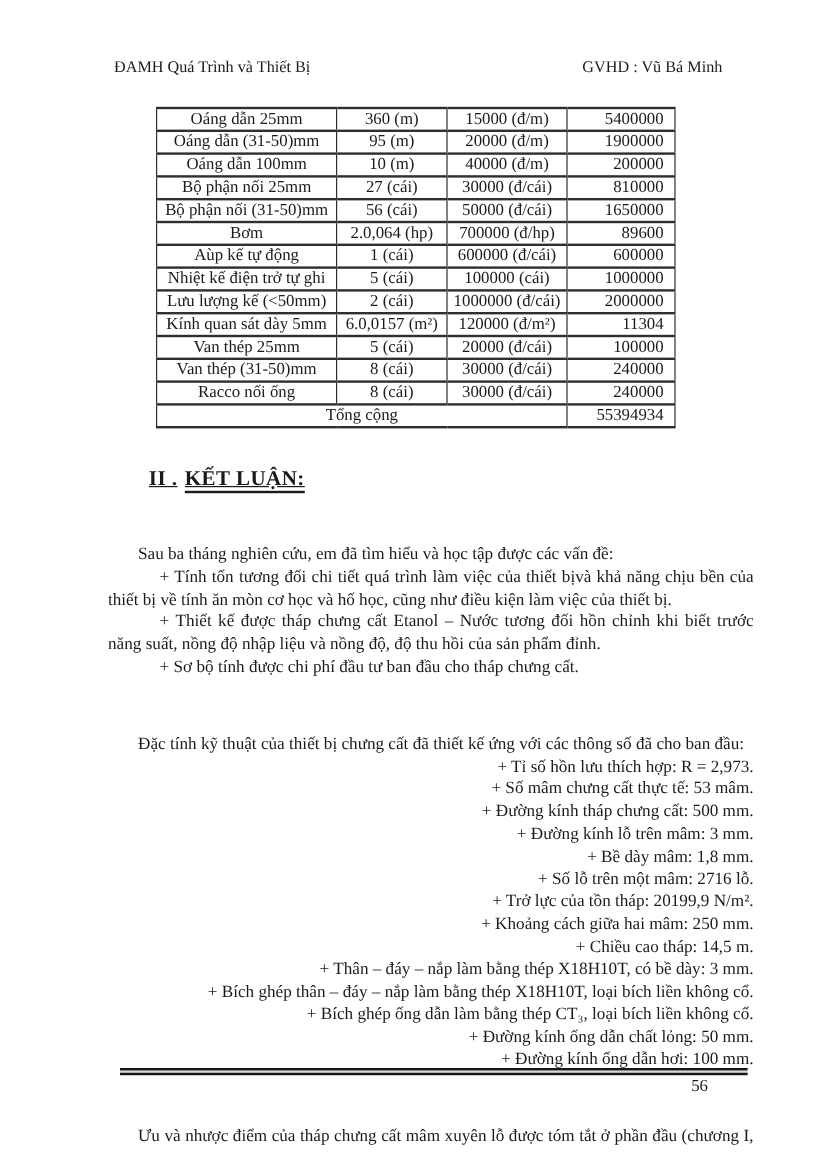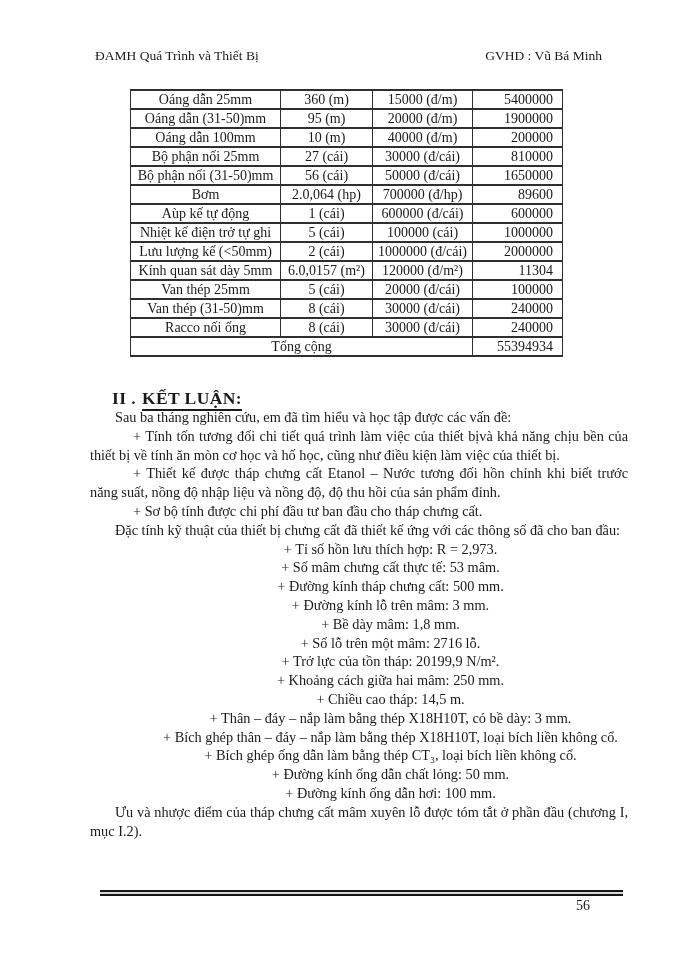--- a/index.html
+++ b/index.html
@@ -55,45 +55,46 @@
   }
   col.c-item { width: 150px; }
   col.c-qty  { width: 92px;  }
   col.c-price{ width: 100px; }
   col.c-total{ width: 90px;  }
 
   
   .section-heading {
     position: absolute;
     top: 388px;
-    left: 112px;
+    left: 124px;
     font-size: 17.5px;
     font-weight: bold;
     letter-spacing: 0.4px;
     white-space: nowrap;
+    text-decoration: underline;
   }
   .section-heading .title {
     border-bottom: 2px solid #1a1a1a;
     margin-left: 6px;
     padding-bottom: 1px;
   }
 
   .conclusion-body {
     position: absolute;
     top: 408px;
     left: 90px;
     width: 538px;
     font-size: 14.3px;
     line-height: 18.8px;
     text-align: justify;
   }
   .conclusion-body p { margin: 0; }
-  .conclusion-body p.para { text-indent: 25px; }
+  .conclusion-body p.para { text-indent: 25px; margin-top: 45px; }
   .conclusion-body p.plus { text-indent: 43px; }
-  .conclusion-body p.spec { margin-left: 63px; text-align: center; text-indent: 0; font-family: Liberation Serif, serif; }
+  .conclusion-body p.spec { margin-left: 63px; text-align: right; text-indent: 0; font-family: Liberation Serif, serif; }
 
   
   .footer-rule {
     position: absolute;
     top: 890px;
     left: 100px;
     width: 523px;
     height: 6px;
     box-sizing: border-box;
     border-top: 2px solid #161616;

